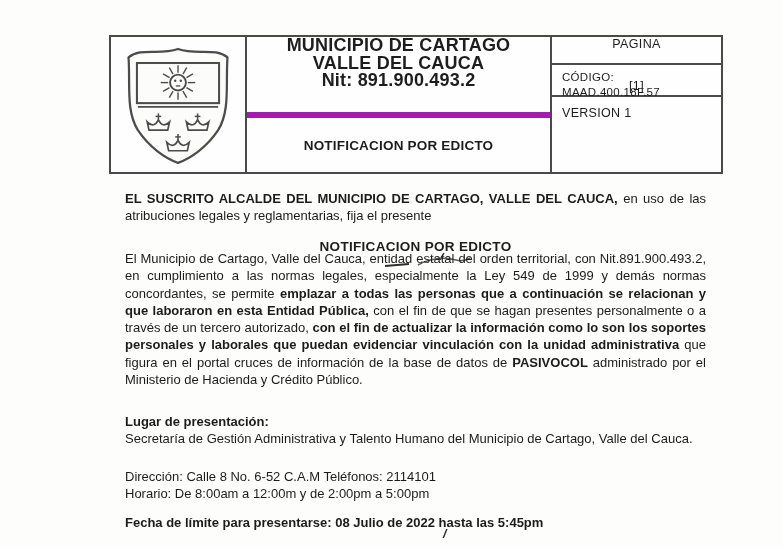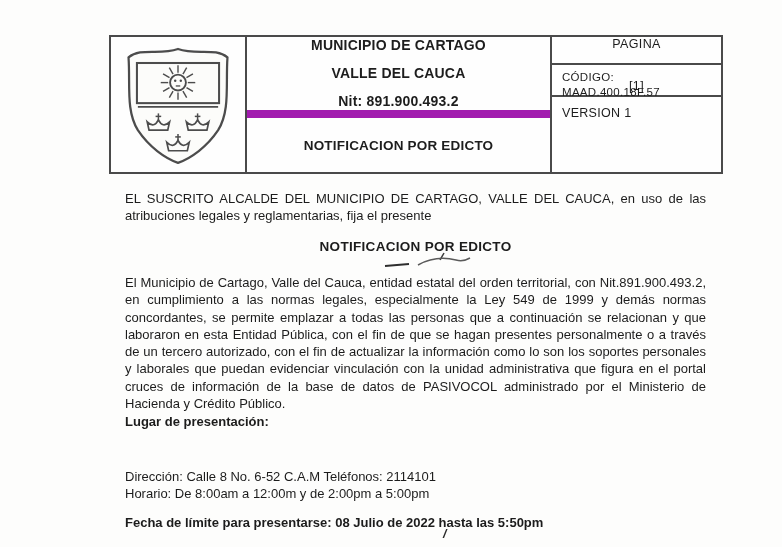--- a/index.html
+++ b/index.html
@@ -31,25 +31,25 @@
     display: flex; align-items: center; justify-content: center;
   }
   .center-col {
     width: 305px;
     border-right: 2px solid #4a4a4a;
     box-sizing: border-box;
     display: flex; flex-direction: column;
   }
   .title-cell {
     height: 81px;
-    border-bottom: 8px solid #a21caf;
+    border-bottom: 6px solid #a21caf;
     box-sizing: border-box;
     display: flex; flex-direction: column;
-    justify-content: space-between; align-items: center;
-    font-weight: bold; font-size: 14px; line-height: 17.5px;
+    justify-content: flex-start; align-items: center;
+    font-weight: bold; font-size: 18px; line-height: 17.5px;
     letter-spacing: .2px;
     text-align: center;
   }
   .subject-cell {
     flex: 1;
     display: flex; align-items: center; justify-content: center;
     font-weight: bold; font-size: 13.5px; letter-spacing: .2px;
   }
   .right-col {
     flex: 1;
@@ -81,26 +81,26 @@
 
   
   .txt {
     position: absolute; left: 125px; width: 581px;
     margin: 0;
     font-size: 13px; line-height: 17.3px;
     color: #1c1c1c;
   }
   .intro  { top: 190px; text-align: justify; }
   .edict  { top: 238px; text-align: center; font-weight: bold; font-size: 13.5px; letter-spacing: .3px; }
-  .para   { top: 274px; text-align: justify; }
+  .para   { top: 250px; text-align: justify; }
   .place  { top: 413px; }
   .addr   { top: 469px; line-height: 16.6px; }
   .deadline { top: 514px; font-weight: bold; width: 610px; }
   .bold-line { font-weight: bold; }
-  strong { font-weight: normal; }
+  strong { font-weight: bold; }
 
   .slash {
     position: absolute; left: 443px; top: 527px;
     font-size: 12.5px; font-style: italic; font-weight: bold;
     color: #2a2a2a;
   }
   .artifact {
     position: absolute; left: 378px; top: 250px;
     width: 100px; height: 20px;
   }
@@ -188,24 +188,25 @@
   <svg class="artifact" viewBox="0 0 100 20" aria-hidden="true">
     <line x1="66" y1="3" x2="62" y2="10" stroke="#3a3a3a" stroke-width="1.5"></line>
     <line x1="7" y1="16" x2="31" y2="14" stroke="#2e2e2e" stroke-width="2.2"></line>
     <path d="M40 15 Q58 5 78 10 Q85 12 92 8" fill="none" stroke="#5a5a5a" stroke-width="1.5"></path>
   </svg>
 
   <p class="txt para"><span>El Municipio de Cartago, Valle del Cauca, entidad estatal del orden territorial, con Nit.891.900.493.2, en cumplimiento a las normas legales, especialmente la Ley 549 de 1999 y demás normas concordantes, se permite </span><strong>emplazar a todas las personas que a continuación se relacionan y que laboraron en esta Entidad Pública,</strong><span> con el fin de que se hagan presentes personalmente o a través de un tercero autorizado, </span><strong>con el fin de actualizar la información como lo son los soportes personales y laborales que puedan evidenciar vinculación con la unidad administrativa</strong><span> que figura en el portal cruces de información de la base de datos de </span><strong>PASIVOCOL</strong><span> administrado por el Ministerio de Hacienda y Crédito Público.</span></p>
 
   <div class="txt place">
     <div class="bold-line">Lugar de presentación:</div>
+    <div>Secretaría de Gestión Administrativa y Talento Humano del Municipio de Cartago, Valle del Cauca.</div>
   </div>
 
   <div class="txt addr">
     <div>Dirección: Calle 8 No. 6-52 C.A.M Teléfonos: 2114101</div>
     <div>Horario: De 8:00am a 12:00m y de 2:00pm a 5:00pm</div>
   </div>
 
-  <div class="txt deadline">Fecha de límite para presentarse: 08 Julio de 2022 hasta las 5:50pm</div>
+  <div class="txt deadline">Fecha de límite para presentarse: 08 Julio de 2022 hasta las 5:45pm</div>
 
   <div class="slash">/</div>
 
 </div>
 
 </body></html>

